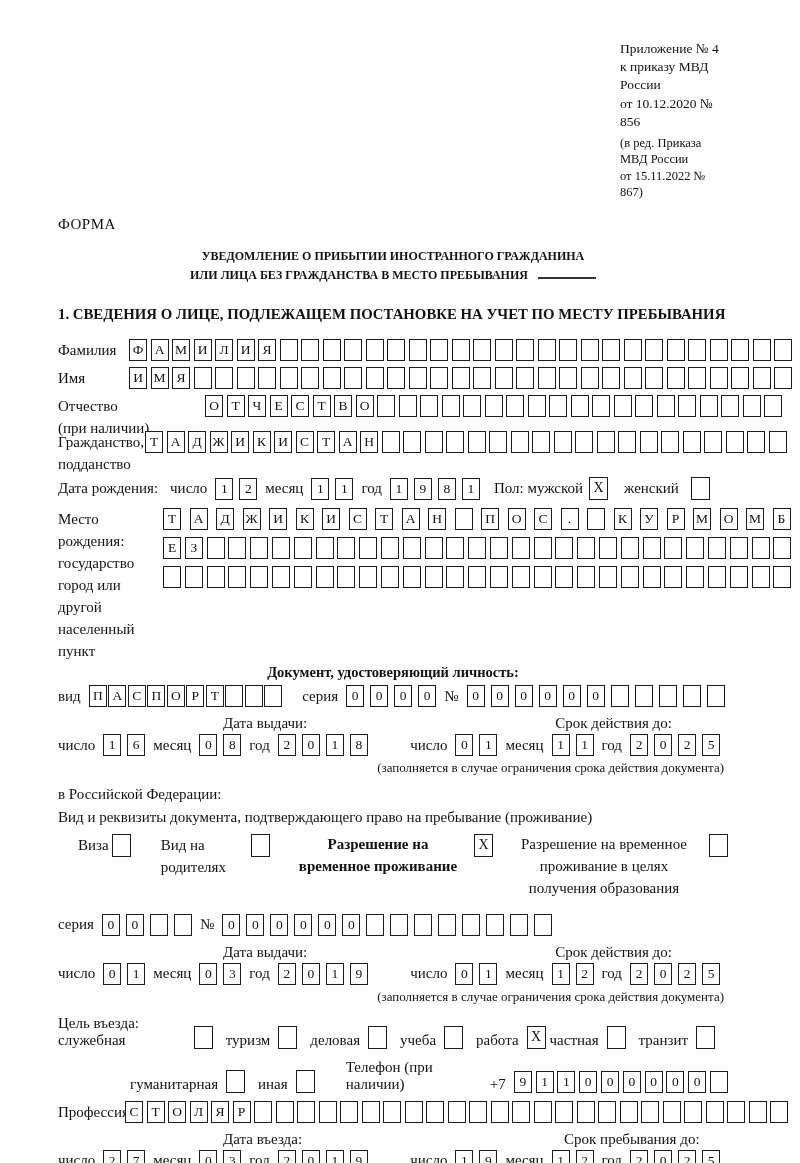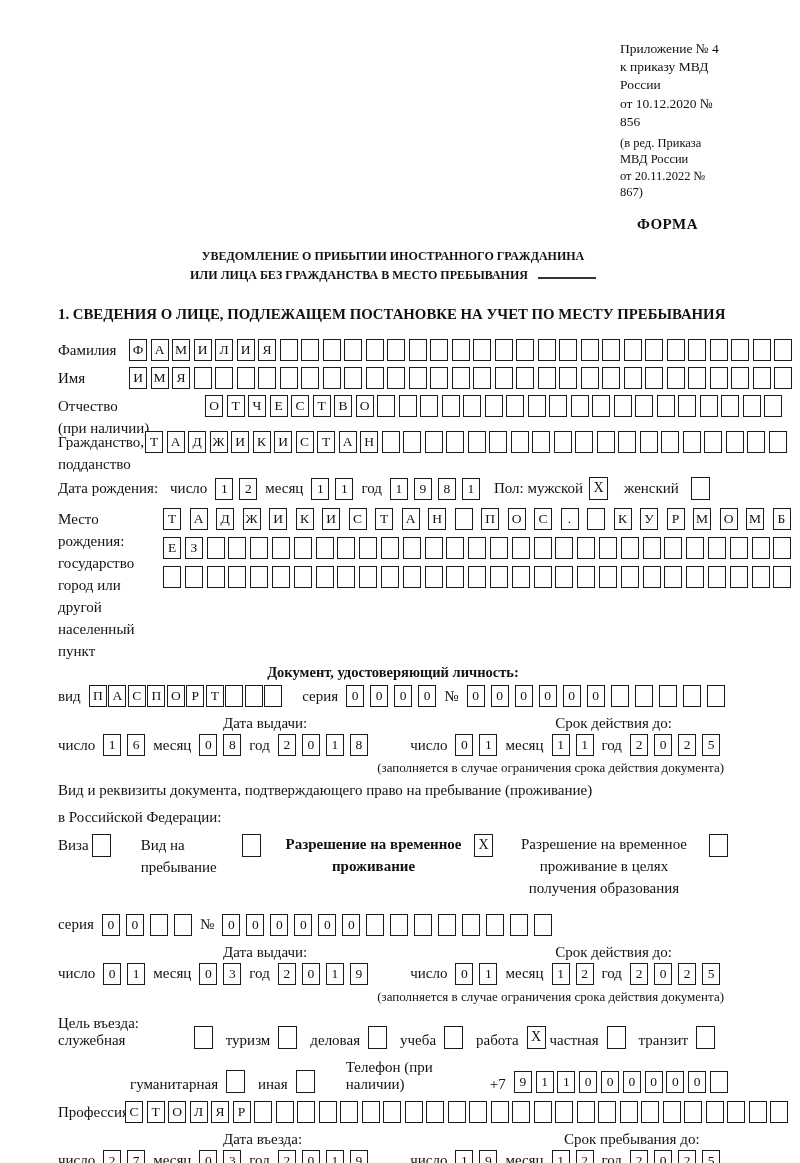--- a/index.html
+++ b/index.html
@@ -3,21 +3,21 @@
 <meta charset="utf-8">
 <style>
   html,body{margin:0;padding:0;background:#ffffff;}
   body{width:800px;height:1163px;overflow:hidden;color:#111;
        font-family:"Liberation Serif","DejaVu Serif",serif;}
   .page{box-sizing:border-box;width:756px;height:1163px;padding:40px 28px 0 58px;position:relative;}
 
   
   .appendix{margin-left:562px;font-size:13.5px;line-height:1.35;}
   .appendix .amend{font-size:12.5px;margin-top:4px;line-height:1.3;}
-  .forma{text-align:right;padding-right:30px;font-weight:bold;font-size:15px;margin-top:16px;letter-spacing:.5px;}
+  .forma{text-align:left;padding-right:30px;font-weight:normal;font-size:15px;margin-top:16px;letter-spacing:.5px;}
 
   .title{margin-top:14px;text-align:center;font-weight:bold;font-size:12px;line-height:1.55;}
   .blank-line{display:inline-block;width:58px;border-bottom:2px solid #333;height:1px;margin-left:10px;}
 
   .section-heading{margin-top:22px;font-weight:bold;font-size:14.8px;}
 
   
   .frow{display:flex;align-items:flex-start;margin-top:6px;}
   .flabel{font-size:15px;line-height:22px;flex:0 0 auto;}
   .mlabel{white-space:pre-line;}
@@ -29,21 +29,21 @@
   .g8 .cells,.cells.g8{gap:8.5px;}
   .g38 .cells,.cells.g38{gap:3.8px;}
 
   .w71{width:71px;} .w147{width:147px;} .w87{width:87px;} .w37{width:37px;} .w67{width:67px;} .w105{width:105px;}
 
   .stack{display:flex;flex-direction:column;}
   .stack .cells{margin-bottom:7px;}
 
   .center-bold{font-weight:bold;text-align:center;font-size:14.5px;margin-top:10px;}
 
-  .inline-lbl{font-size:15px;line-height:22px;}
+  .inline-lbl{font-size:15px;line-height:22px;margin-left:20px;}
   .cb{box-sizing:border-box;display:inline-block;width:19px;height:23px;border:1.6px solid #1c1c1c;
       text-align:center;font-size:14px;line-height:20px;background:#fff;flex:0 0 auto;}
 
   .drow{display:flex;align-items:center;margin-top:6px;font-size:15px;}
   .drow .cells{margin:0 8px 0 8px;}
   .date-head{display:flex;font-size:15px;margin-top:8px;}
   .note-right{font-size:13px;text-align:right;padding-right:4px;margin-top:4px;}
   .plain{font-size:15px;margin-top:10px;}
 
   .opt-row{display:flex;align-items:flex-start;margin-top:8px;font-size:15px;}
@@ -55,21 +55,21 @@
 <body>
 
 <div class="page">
 
   <div class="appendix">
     <div>Приложение № 4</div>
     <div>к приказу МВД России</div>
     <div>от 10.12.2020 № 856</div>
     <div class="amend">
       <div>(в ред. Приказа МВД России</div>
-      <div>от 20.11.2022 № 867)</div>
+      <div>от 15.11.2022 № 867)</div>
     </div>
   </div>
 
   <div class="forma">ФОРМА</div>
 
   <div class="title">
     <div>УВЕДОМЛЕНИЕ О ПРИБЫТИИ ИНОСТРАННОГО ГРАЖДАНИНА</div>
     <div>
       <span>ИЛИ ЛИЦА БЕЗ ГРАЖДАНСТВА В МЕСТО ПРЕБЫВАНИЯ</span><span class="blank-line"></span>
     </div>
@@ -421,27 +421,27 @@
     <span>год</span>
     <span class="cells g6">
         <span class="cell">2</span>
         <span class="cell">0</span>
         <span class="cell">2</span>
         <span class="cell">5</span>
       </span>
   </div>
   <div class="note-right">(заполняется в случае ограничения срока действия документа)</div>
 
+  <div class="plain">в Российской Федерации:</div>
   <div class="plain" style="margin-top:6px;">Вид и реквизиты документа, подтверждающего право на пребывание (проживание)</div>
-  <div class="plain">в Российской Федерации:</div>
 
   <div class="opt-row">
     <span class="inline-lbl">Виза</span>
     <span class="cb" style="margin-left:3px;"></span>
-    <span class="inline-lbl" style="margin-left:30px;">Вид на пребывание</span>
+    <span class="inline-lbl" style="margin-left:30px;">Вид на родителях</span>
     <span class="cb" style="margin-left:18px;"></span>
     <span class="inline-lbl opt-center" style="margin-left:24px;max-width:196px;font-weight:bold;">Разрешение на временное проживание</span>
     <span class="cb" style="margin-left:12px;">X</span>
     <span class="inline-lbl opt-center" style="margin-left:16px;max-width:190px;">Разрешение на временное проживание в целях получения образования</span>
     <span class="cb" style="margin-left:10px;"></span>
   </div>
 
   <div class="drow" style="margin-top:14px;">
     <span>серия</span>
     <span class="cells g6">

